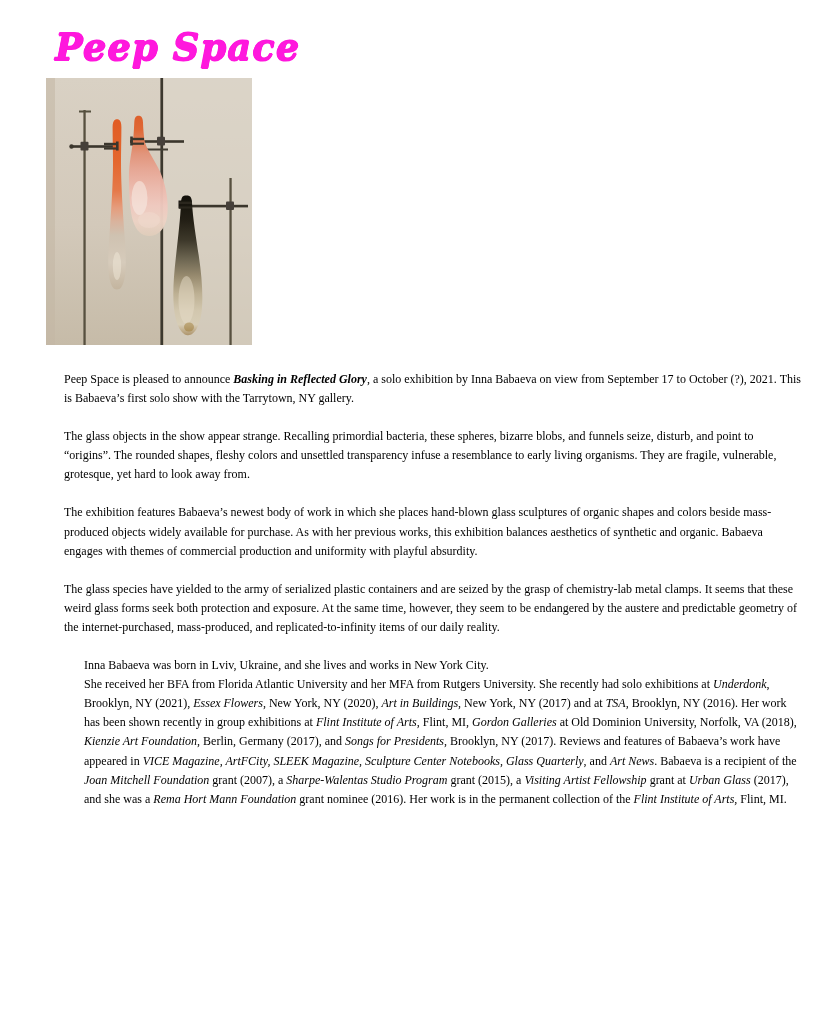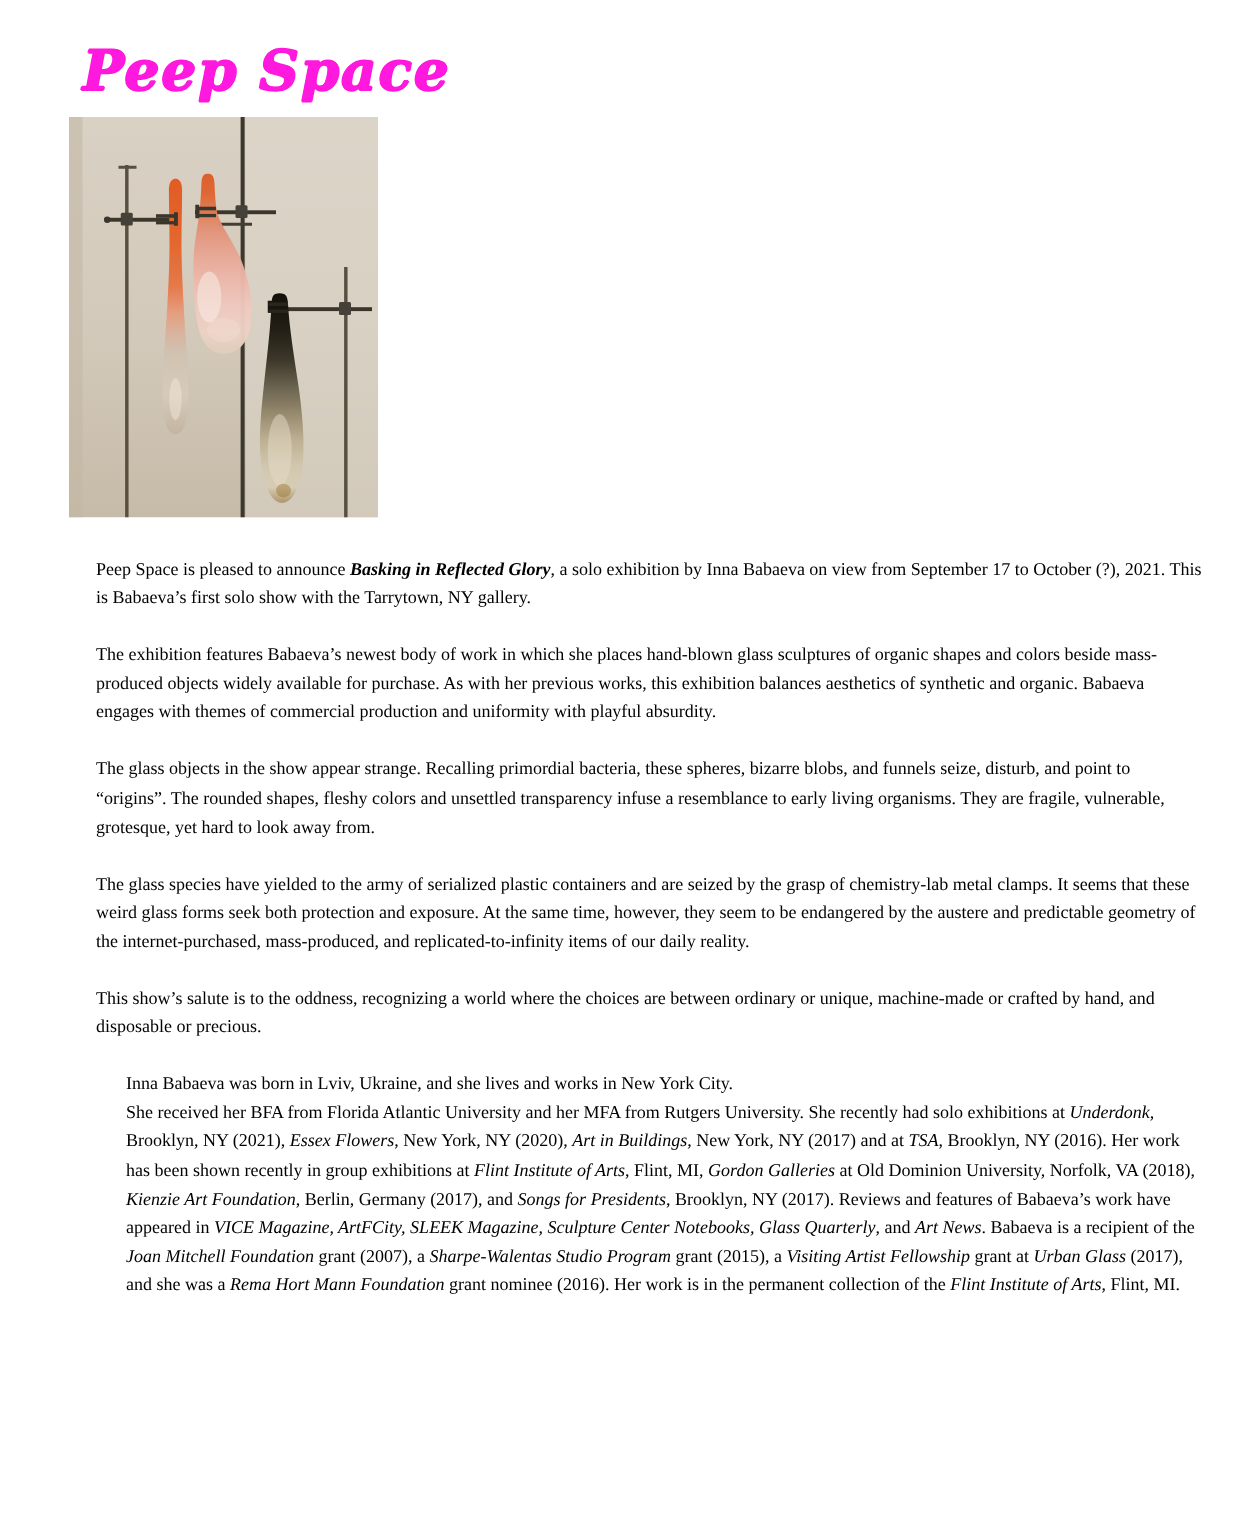--- a/index.html
+++ b/index.html
@@ -132,20 +132,19 @@
         <rect x="85" y="64.6" width="13" height="2.2"></rect>
         <rect x="84.2" y="58.5" width="2.6" height="9"></rect>
         <rect x="133" y="123.6" width="13" height="2.4" fill="#2a261d"></rect>
         <rect x="133" y="128.4" width="13" height="2.2" fill="#2a261d"></rect>
       </g>
     </svg>
   </figure>
 
   <main class="content">
     <p><span>Peep Space is pleased to announce </span><span class="seg-bold-italic">Basking in Reflected Glory</span><span>, a solo exhibition by Inna Babaeva on view from September 17 to October (?), 2021. This is Babaeva’s first solo show with the Tarrytown, NY gallery.</span></p>
+    <p><span>The glass objects in the show appear strange. Recalling primordial bacteria, these spheres, bizarre blobs, and funnels seize, disturb, and point to “origins”. The rounded shapes, fleshy colors and unsettled transparency infuse a resemblance to early living organisms. They are fragile, vulnerable, grotesque, yet hard to look away from.</span></p>
     <p><span>The exhibition features Babaeva’s newest body of work in which she places hand-blown glass sculptures of organic shapes and colors beside mass-produced objects widely available for purchase. As with her previous works, this exhibition balances aesthetics of synthetic and organic. Babaeva engages with themes of commercial production and uniformity with playful absurdity.</span></p>
-    <p><span>The glass objects in the show appear strange. Recalling primordial bacteria, these spheres, bizarre blobs, and funnels seize, disturb, and point to “origins”. The rounded shapes, fleshy colors and unsettled transparency infuse a resemblance to early living organisms. They are fragile, vulnerable, grotesque, yet hard to look away from.</span></p>
     <p><span>The glass species have yielded to the army of serialized plastic containers and are seized by the grasp of chemistry-lab metal clamps. It seems that these weird glass forms seek both protection and exposure. At the same time, however, they seem to be endangered by the austere and predictable geometry of the internet-purchased, mass-produced, and replicated-to-infinity items of our daily reality.</span></p>
-    <p><span>This show’s salute is to the oddness, recognizing a world where the choices are between ordinary or unique, machine-made or crafted by hand, and disposable or precious.</span></p>
     <p><span>Inna Babaeva was born in Lviv, Ukraine, and she lives and works in New York City.</span><br><span>She received her BFA from Florida Atlantic University and her MFA from Rutgers University. She recently had solo exhibitions at </span><span class="seg-italic">Underdonk</span><span>, Brooklyn, NY (2021), </span><span class="seg-italic">Essex Flowers</span><span>, New York, NY (2020), </span><span class="seg-italic">Art in Buildings</span><span>, New York, NY (2017) and at </span><span class="seg-italic">TSA</span><span>, Brooklyn, NY (2016). Her work has been shown recently in group exhibitions at </span><span class="seg-italic">Flint Institute of Arts</span><span>, Flint, MI, </span><span class="seg-italic">Gordon Galleries</span><span> at Old Dominion University, Norfolk, VA (2018), </span><span class="seg-italic">Kienzie Art Foundation</span><span>, Berlin, Germany (2017), and </span><span class="seg-italic">Songs for Presidents</span><span>, Brooklyn, NY (2017). Reviews and features of Babaeva’s work have appeared in </span><span class="seg-italic">VICE Magazine, ArtFCity, SLEEK Magazine, Sculpture Center Notebooks, Glass Quarterly</span><span>, and </span><span class="seg-italic">Art News</span><span>. Babaeva is a recipient of the </span><span class="seg-italic">Joan Mitchell Foundation</span><span> grant (2007), a </span><span class="seg-italic">Sharpe-Walentas Studio Program</span><span> grant (2015), a </span><span class="seg-italic">Visiting Artist Fellowship</span><span> grant at </span><span class="seg-italic">Urban Glass</span><span> (2017), and she was a </span><span class="seg-italic">Rema Hort Mann Foundation</span><span> grant nominee (2016). Her work is in the permanent collection of the </span><span class="seg-italic">Flint Institute of Arts</span><span>, Flint, MI.</span></p>
   </main>
 
 </div>
 
 </body></html>

